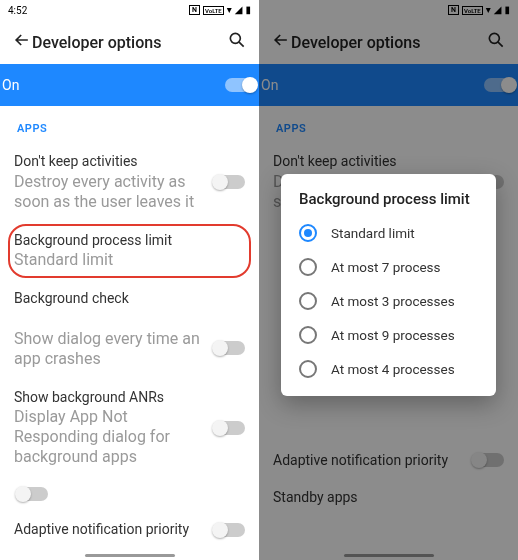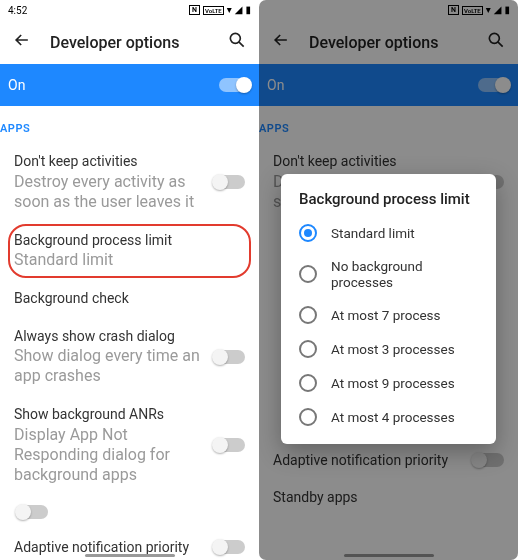--- a/index.html
+++ b/index.html
@@ -10,21 +10,20 @@
     height: 560px;
     overflow: hidden;
     display: flex;
   }
   .phone {
     width: 259px;
     height: 560px;
     position: relative;
     background: #fff;
     overflow: hidden;
-    border-radius: 7px;
   }
   .phone.dimmed::after {
     content: "";
     position: absolute;
     inset: 0;
     background: rgba(0,0,0,0.45);
     z-index: 5;
     pointer-events: none;
   }
   .statusbar {
@@ -49,35 +48,34 @@
     border: 1px solid #000;
     font-size: 7px;
     font-weight: 700;
     padding: 0 2px;
   }
   .appbar {
     height: 44px;
     display: flex;
     align-items: center;
     padding: 0 12px;
-    gap: 18px;
     background: #fff;
   }
   .appbar-title {
     flex: 1;
     font-size: 16px;
     font-weight: 500;
     color: #222;
   }
   .icon-svg { width: 20px; height: 20px; }
   .on-bar {
     height: 42px;
     display: flex;
     align-items: center;
-    padding: 0 8px;
+    padding: 0 2px;
     color: #fff;
     font-size: 14px;
     justify-content: space-between;
   }
   .toggle {
     width: 32px;
     height: 14px;
     border-radius: 8px;
     position: relative;
   }
@@ -91,21 +89,21 @@
     box-shadow: 0 1px 2px rgba(0,0,0,0.3);
   }
   .toggle.on { background: rgba(255,255,255,0.5); }
   .toggle.on .knob { right: -1px; }
   .toggle.off { background: #ccc; }
   .toggle.off .knob { left: -1px; background: #f4f4f4; }
   .section-header {
     font-size: 11px;
     font-weight: 600;
     letter-spacing: 0.5px;
-    padding: 16px 0 8px;
+    padding: 16px 17px 8px;
   }
   .item {
     padding: 10px 14px;
     display: flex;
     align-items: center;
     gap: 10px;
     position: relative;
   }
   .item-text { flex: 1; min-width: 0; }
   .item-title {
@@ -242,21 +240,20 @@
   </div>
 
   <div class="item">
     <div class="item-text">
       <div class="item-title">Background check</div>
     </div>
   </div>
 
   <div class="item">
     <div class="item-text">
-      <div class="item-title">Always show crash dialog</div>
       <div class="item-sub">Show dialog every time an app crashes</div>
     </div>
     <div class="item-toggle-col">
         <span class="toggle off">
           <span class="knob"></span>
         </span>
       </div>
   </div>
 
   <div class="item">
@@ -364,24 +361,20 @@
   <div class="navbar"></div>
 
   <div class="dialog">
     <div class="dialog-title">Background process limit</div>
     <div class="radio-row">
       <span class="radio checked"></span>
       <span class="radio-label">Standard limit</span>
     </div>
     <div class="radio-row">
       <span class="radio"></span>
-      <span class="radio-label">No background processes</span>
-    </div>
-    <div class="radio-row">
-      <span class="radio"></span>
       <span class="radio-label">At most 7 process</span>
     </div>
     <div class="radio-row">
       <span class="radio"></span>
       <span class="radio-label">At most 3 processes</span>
     </div>
     <div class="radio-row">
       <span class="radio"></span>
       <span class="radio-label">At most 9 processes</span>
     </div>

